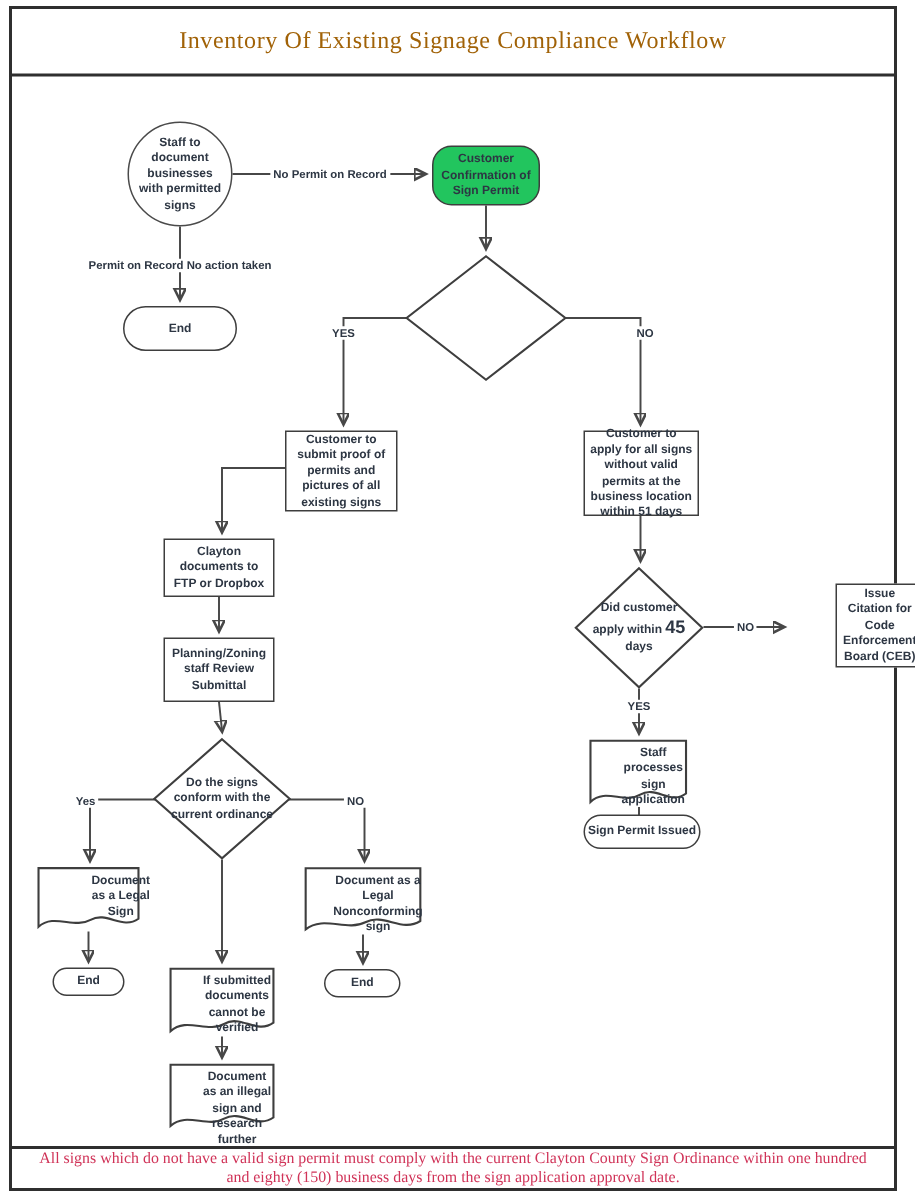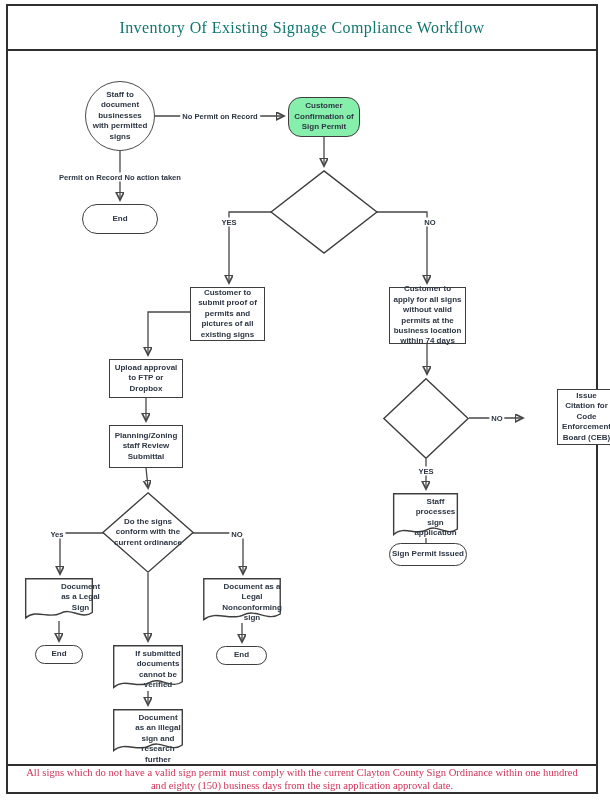--- a/index.html
+++ b/index.html
@@ -2,32 +2,32 @@
 <html><head>
 <meta charset="utf-8">
 <style>
   html,body{margin:0;padding:0;background:#fff;}
   .page{position:relative;width:610px;height:800px;background:#fff;overflow:hidden;
         font-family:"Liberation Sans",sans-serif;}
   .outer-frame{position:absolute;left:6px;top:4px;width:592px;height:790px;
         border:2px solid #2f2f2f;box-sizing:border-box;pointer-events:none;}
   .title-bar{position:absolute;left:6px;top:4px;width:592px;height:47px;box-sizing:border-box;
         border:2px solid #2f2f2f;display:flex;align-items:center;justify-content:center;
-        font-family:"Liberation Serif",serif;font-size:16px;color:#0f766e;letter-spacing:.4px;}
+        font-family:"Liberation Serif",serif;font-size:16px;color:#a16207;letter-spacing:.4px;}
   .footer-bar{position:absolute;left:6px;top:764px;width:592px;height:30px;box-sizing:border-box;
         border:2px solid #2f2f2f;display:flex;align-items:center;justify-content:center;text-align:center;
         font-family:"Liberation Serif",serif;font-size:10.6px;line-height:1.25;color:#d03358;padding:1px 10px;}
   svg.connectors{position:absolute;left:0;top:0;width:610px;height:800px;pointer-events:none;}
   svg.connectors path,svg.connectors polyline,svg.connectors line{fill:none;stroke:#474747;stroke-width:1.3;}
   .node{position:absolute;box-sizing:border-box;display:flex;align-items:center;justify-content:center;
         text-align:center;font-weight:700;font-size:8px;line-height:1.3;color:#2d3643;}
   .process{border:1.4px solid #3e3e3e;background:#fff;padding:16px 3px;}
   .terminator{border:1.4px solid #3e3e3e;background:#fff;}
   .circle{border:1.4px solid #4a4a4a;border-radius:50%;background:#fff;padding:6px;}
-  .rounded{border:1.4px solid #3e3e3e;border-radius:13px;background:#86efac;padding:2px 4px;}
+  .rounded{border:1.4px solid #3e3e3e;border-radius:13px;background:#22c55e;padding:2px 4px;}
   .diamond,.document{border:none;background:transparent;}
   .diamond svg,.document svg{position:absolute;inset:0;width:100%;height:100%;overflow:visible;}
   .diamond polygon,.document path{fill:#fff;stroke:#3e3e3e;stroke-width:1.4;vector-effect:non-scaling-stroke;}
   .node .txt{position:relative;z-index:1;}
   .document{align-items:flex-start;}
   .document .txt{padding-top:4px;padding-left:20px;}
   .edge-label{position:absolute;transform:translate(-50%,-50%);background:#fff;padding:0 2px;
         font-weight:700;font-size:7.6px;color:#2d3643;white-space:nowrap;z-index:2;}
   .big45{font-size:12px;font-weight:700;}
 </style>
@@ -84,25 +84,25 @@
     <svg viewBox="0 0 100 100" preserveAspectRatio="none">
       <polygon points="50,1 99,50 50,99 1,50"></polygon>
     </svg>
   </div>
 
   <div class="node process" style="left:190px;top:287px;width:75px;height:54px;">
     <span class="txt">Customer to submit proof of permits and pictures of all existing signs</span>
   </div>
 
   <div class="node process" style="left:389px;top:287px;width:77px;height:57px;">
-    <span class="txt">Customer to apply for all signs without valid permits at the business location within 74 days</span>
+    <span class="txt">Customer to apply for all signs without valid permits at the business location within 51 days</span>
   </div>
 
   <div class="node process" style="left:109px;top:359px;width:74px;height:39px;">
-    <span class="txt">Upload approval to FTP or Dropbox</span>
+    <span class="txt">Clayton documents to FTP or Dropbox</span>
   </div>
 
   <div class="node process" style="left:109px;top:425px;width:74px;height:43px;">
     <span class="txt">Planning/Zoning staff Review Submittal</span>
   </div>
 
   <div class="node diamond" style="left:102px;top:492px;width:92px;height:81px;">
     <svg viewBox="0 0 100 100" preserveAspectRatio="none">
       <polygon points="50,1 99,50 50,99 1,50"></polygon>
     </svg>
@@ -142,20 +142,21 @@
     <svg viewBox="0 0 100 60" preserveAspectRatio="none">
       <path d="M1 1 H99 V45 C83 55 68 38 52 46 C36 54 16 40 1 52 Z"></path>
     </svg>
     <span class="txt" style="width:66px;">Document as an illegal sign and research further</span>
   </div>
 
   <div class="node diamond" style="left:383px;top:378px;width:86px;height:81px;">
     <svg viewBox="0 0 100 100" preserveAspectRatio="none">
       <polygon points="50,1 99,50 50,99 1,50"></polygon>
     </svg>
+    <span class="txt" style="width:74px;"><span>Did customer apply within </span><span class="big45">45</span><span> days</span></span>
   </div>
 
   <div class="node process" style="left:528px;top:389px;width:59px;height:56px;margin-left:29px;">
     <span class="txt">Issue Citation for Code Enforcement Board (CEB)</span>
   </div>
 
   <div class="node document" style="left:393px;top:493px;width:65px;height:48px;">
     <svg viewBox="0 0 100 60" preserveAspectRatio="none">
       <path d="M1 1 H99 V45 C83 55 68 38 52 46 C36 54 16 40 1 52 Z"></path>
     </svg>

